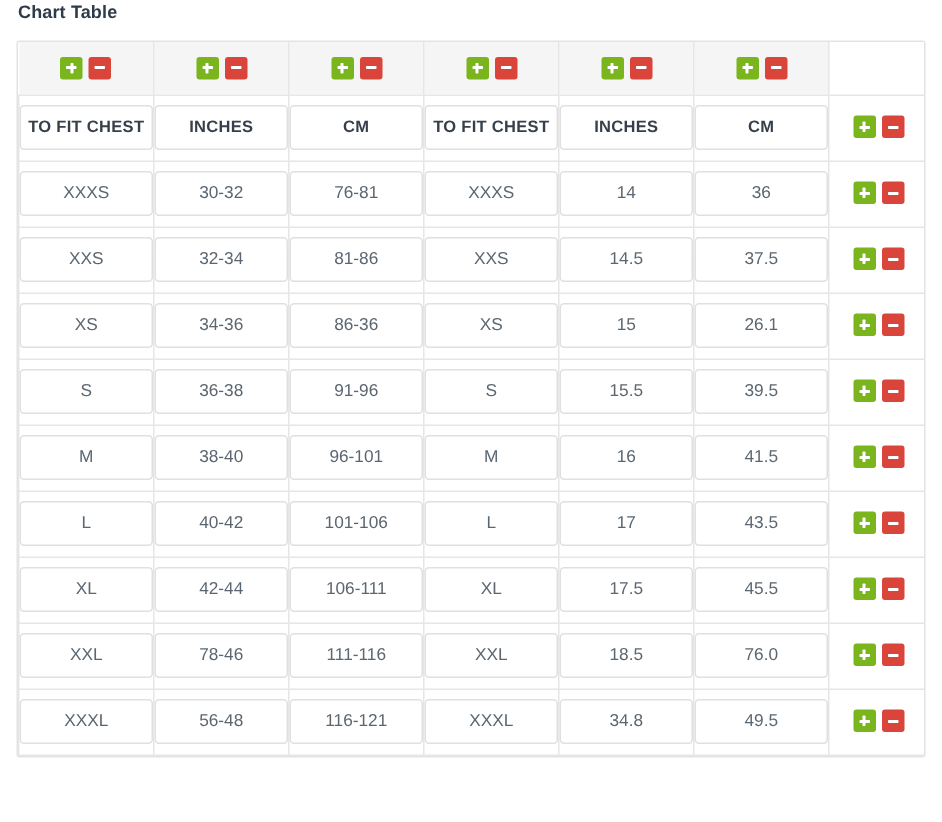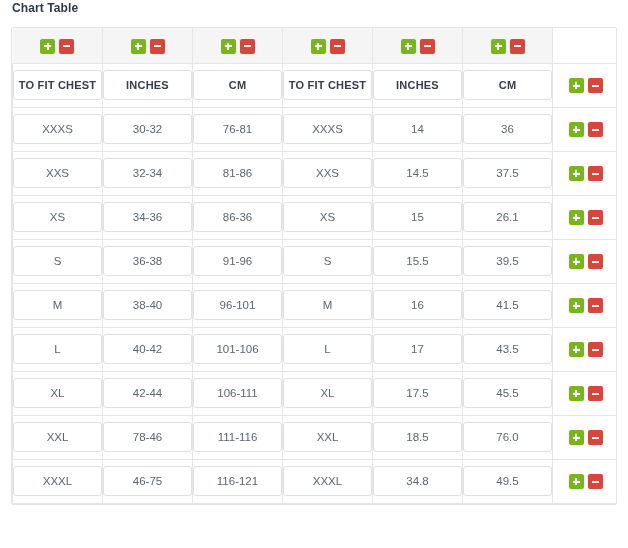--- a/index.html
+++ b/index.html
@@ -371,21 +371,21 @@
             <td class="cell">
               <div class="field">76.0</div>
             </td>
             <td class="rowact"><span class="btn-group"><button class="btn btn-add" title="+"><span class="bar h"></span><span class="bar v"></span></button><button class="btn btn-del" title="-"><span class="bar h"></span></button></span></td>
           </tr>
           <tr class="data-row">
             <td class="cell">
               <div class="field">XXXL</div>
             </td>
             <td class="cell">
-              <div class="field">46-75</div>
+              <div class="field">56-48</div>
             </td>
             <td class="cell">
               <div class="field">116-121</div>
             </td>
             <td class="cell">
               <div class="field">XXXL</div>
             </td>
             <td class="cell">
               <div class="field">34.8</div>
             </td>

